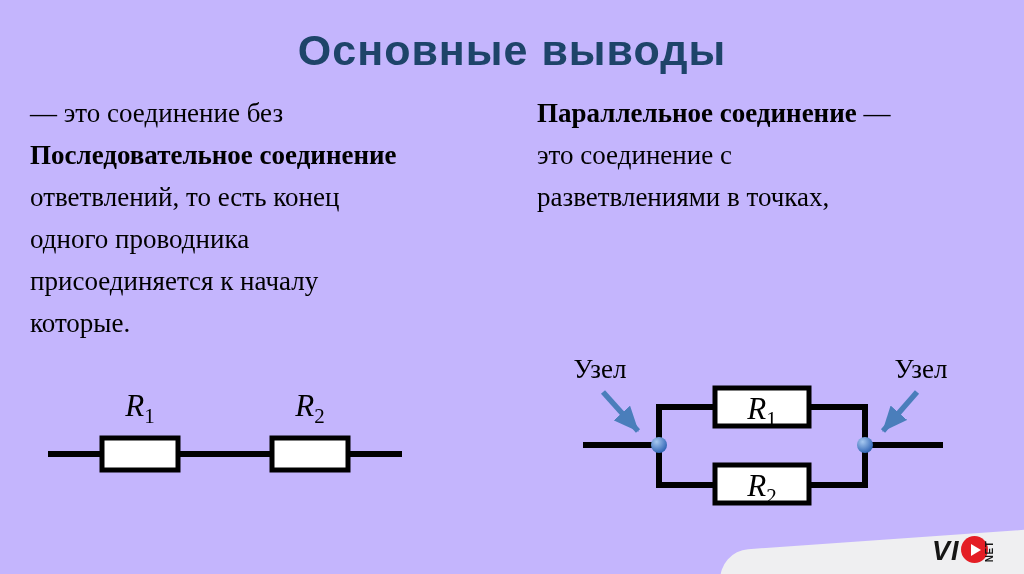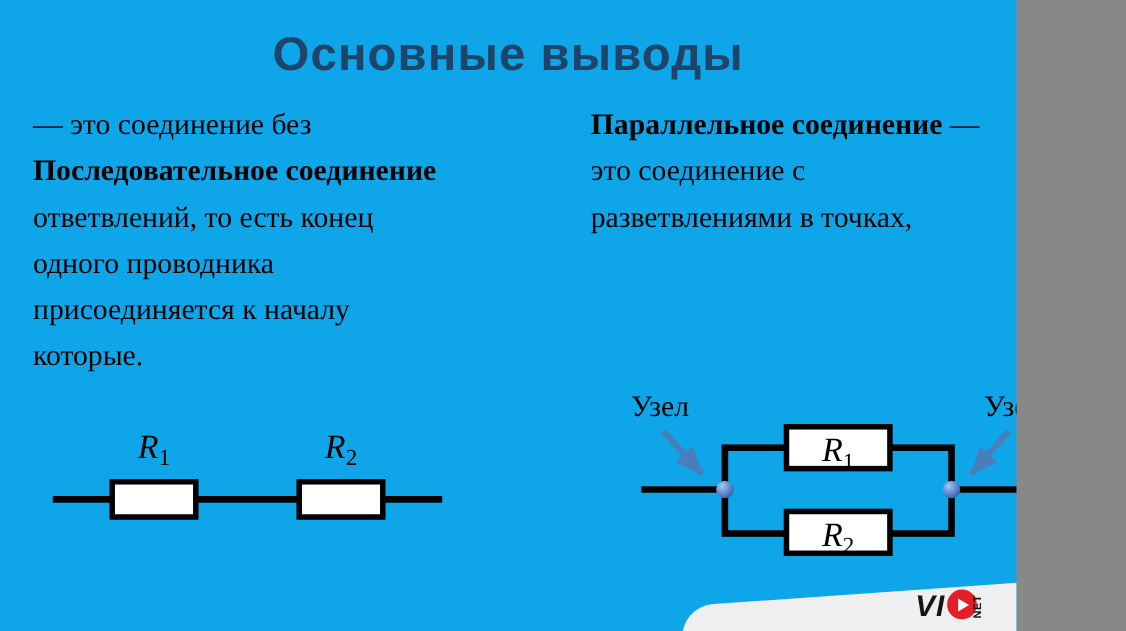--- a/index.html
+++ b/index.html
@@ -1,19 +1,19 @@
 <!DOCTYPE html>
 <html><head>
 <meta charset="utf-8">
 <style>
   * { margin:0; padding:0; box-sizing:border-box; }
   html,body { background:#888; }
   .slide {
-    position:relative; width:924px; height:574px;
-    background:#0ea5e9; overflow:hidden;
+    position:relative; width:1024px; height:574px;
+    background:#c4b5fd; overflow:hidden;
     font-family:"Liberation Serif", serif;
     padding-left:41px;
   }
   .title {
     position:absolute; top:26px; left:0; width:100%;
     text-align:center;
     font-family:"Liberation Sans", sans-serif;
     font-weight:bold; font-size:43px; letter-spacing:1px;
     color:#1e4469;
   }

